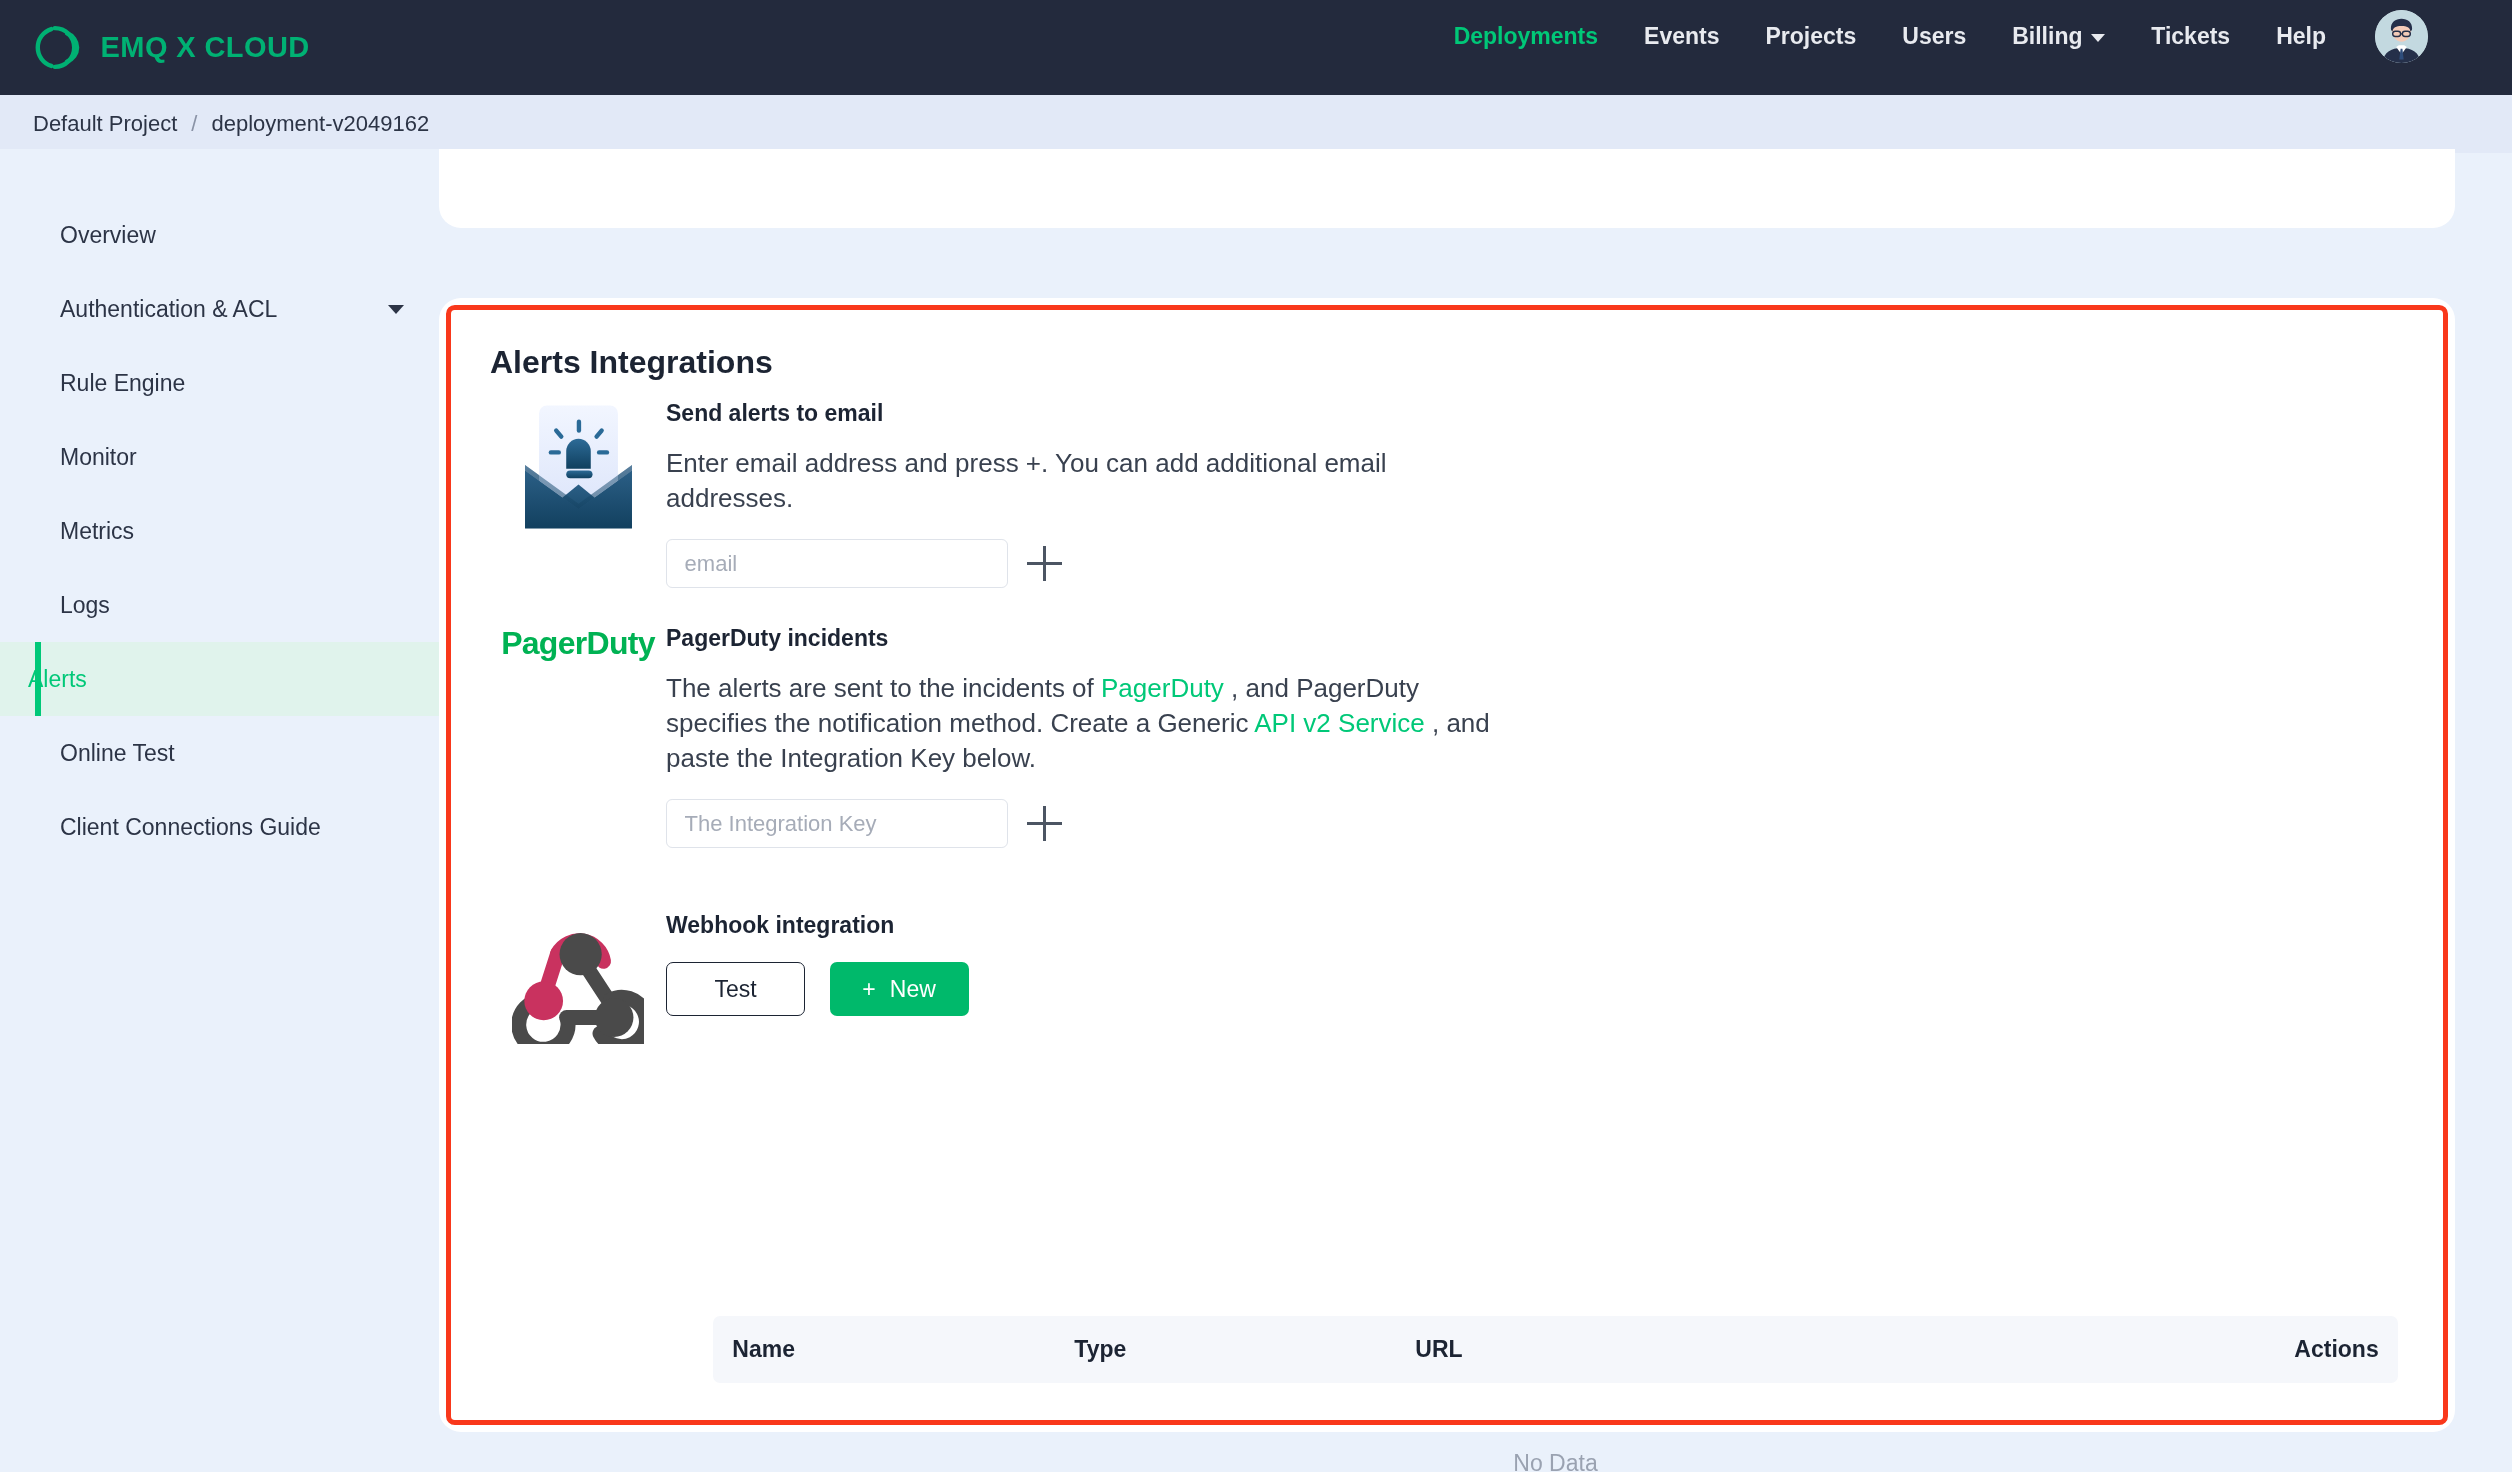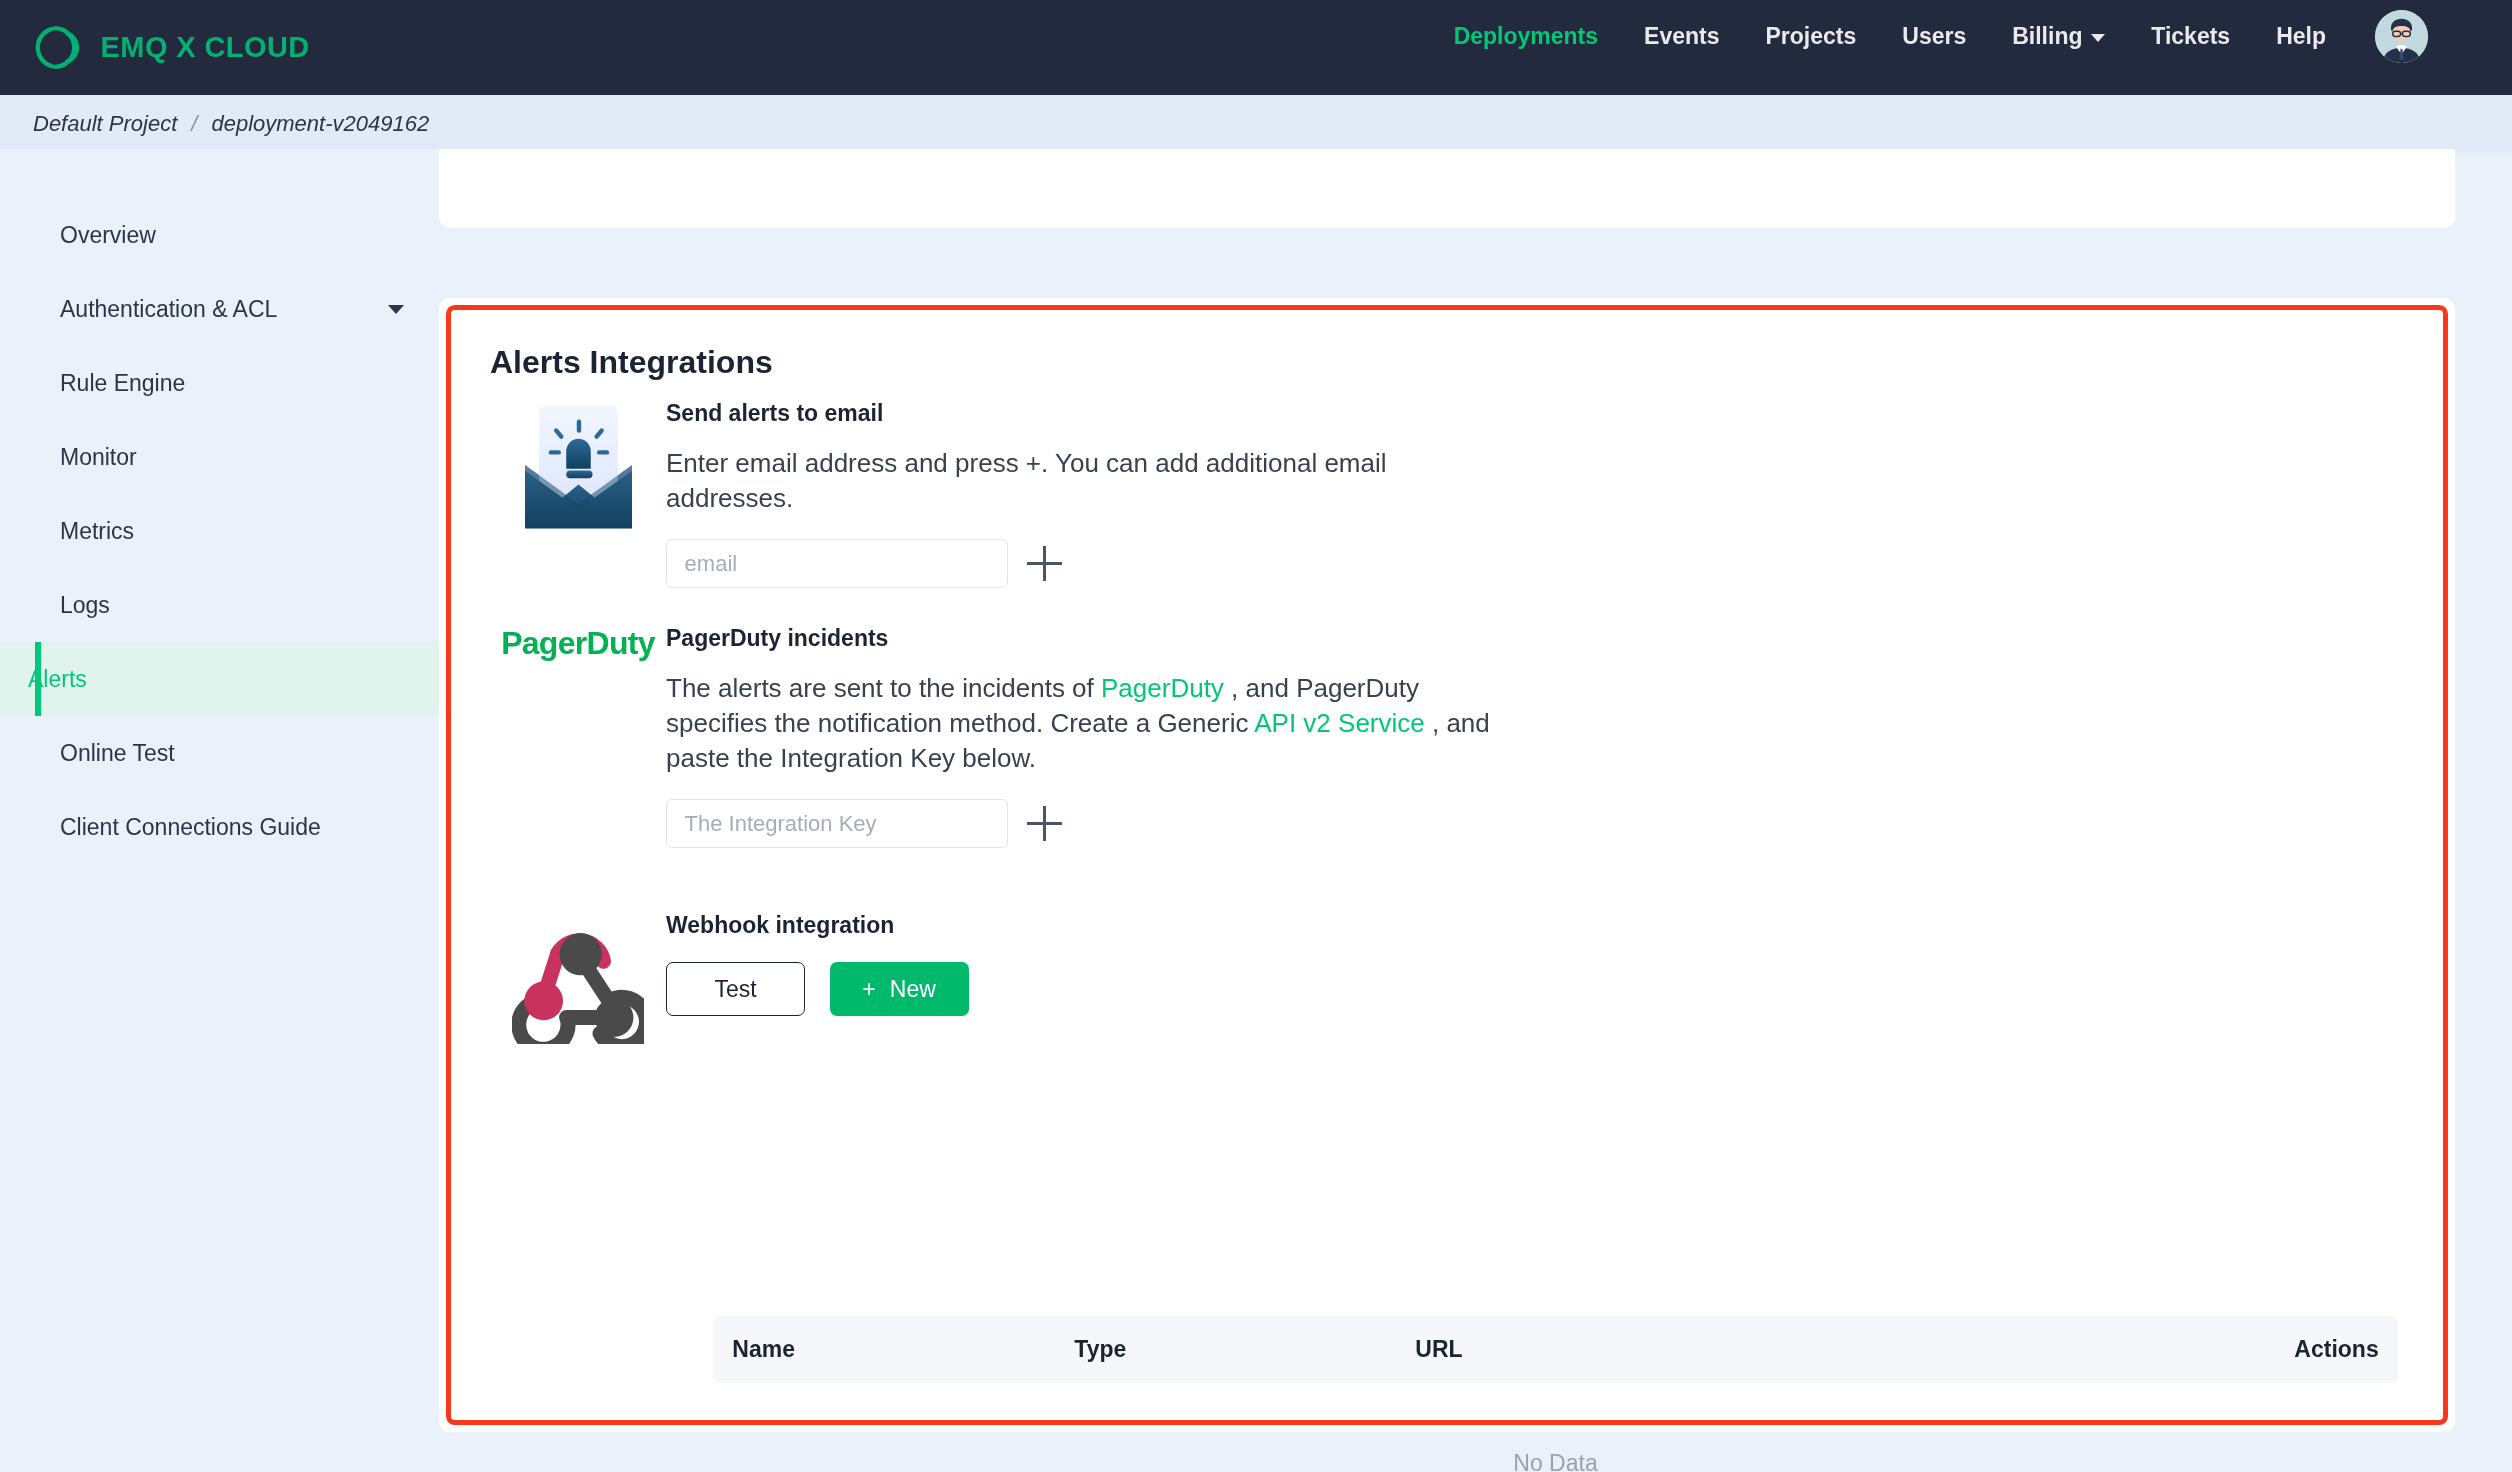--- a/index.html
+++ b/index.html
@@ -49,21 +49,21 @@
     background: #c8dbe2; flex: none;
   }
 
   
   #breadcrumb {
     position: absolute; left: 0; top: 95px;
     width: 2512px; height: 58px;
     background: #e2e9f7;
     display: flex; align-items: center;
     padding-left: 33px; gap: 14px;
-    font-size: 22px; color: #2c3446; font-style: italic;
+    font-size: 22px; color: #2c3446;
   }
   #breadcrumb .sep { color: #8a93a6; }
   #breadcrumb .crumb { cursor: pointer; }
 
   
   #sidebar {
     position: absolute; left: 0; top: 149px;
     width: 439px; height: 1323px;
     background: #eaf1fb;
     padding-top: 49px;
@@ -91,21 +91,21 @@
 
   
   #main {
     position: absolute; left: 439px; top: 149px;
     width: 2073px; height: 1323px;
     overflow: hidden;
   }
 
   .card {
     background: #ffffff;
-    border-radius: 11px;
+    border-radius: 22px;
     margin: 0 104px 0 0;
     position: absolute;
   }
 
   #card-top {
     left: 0; top: -97px;
     width: 2016px; height: 176px;
   }
 
   #card-alerts {

